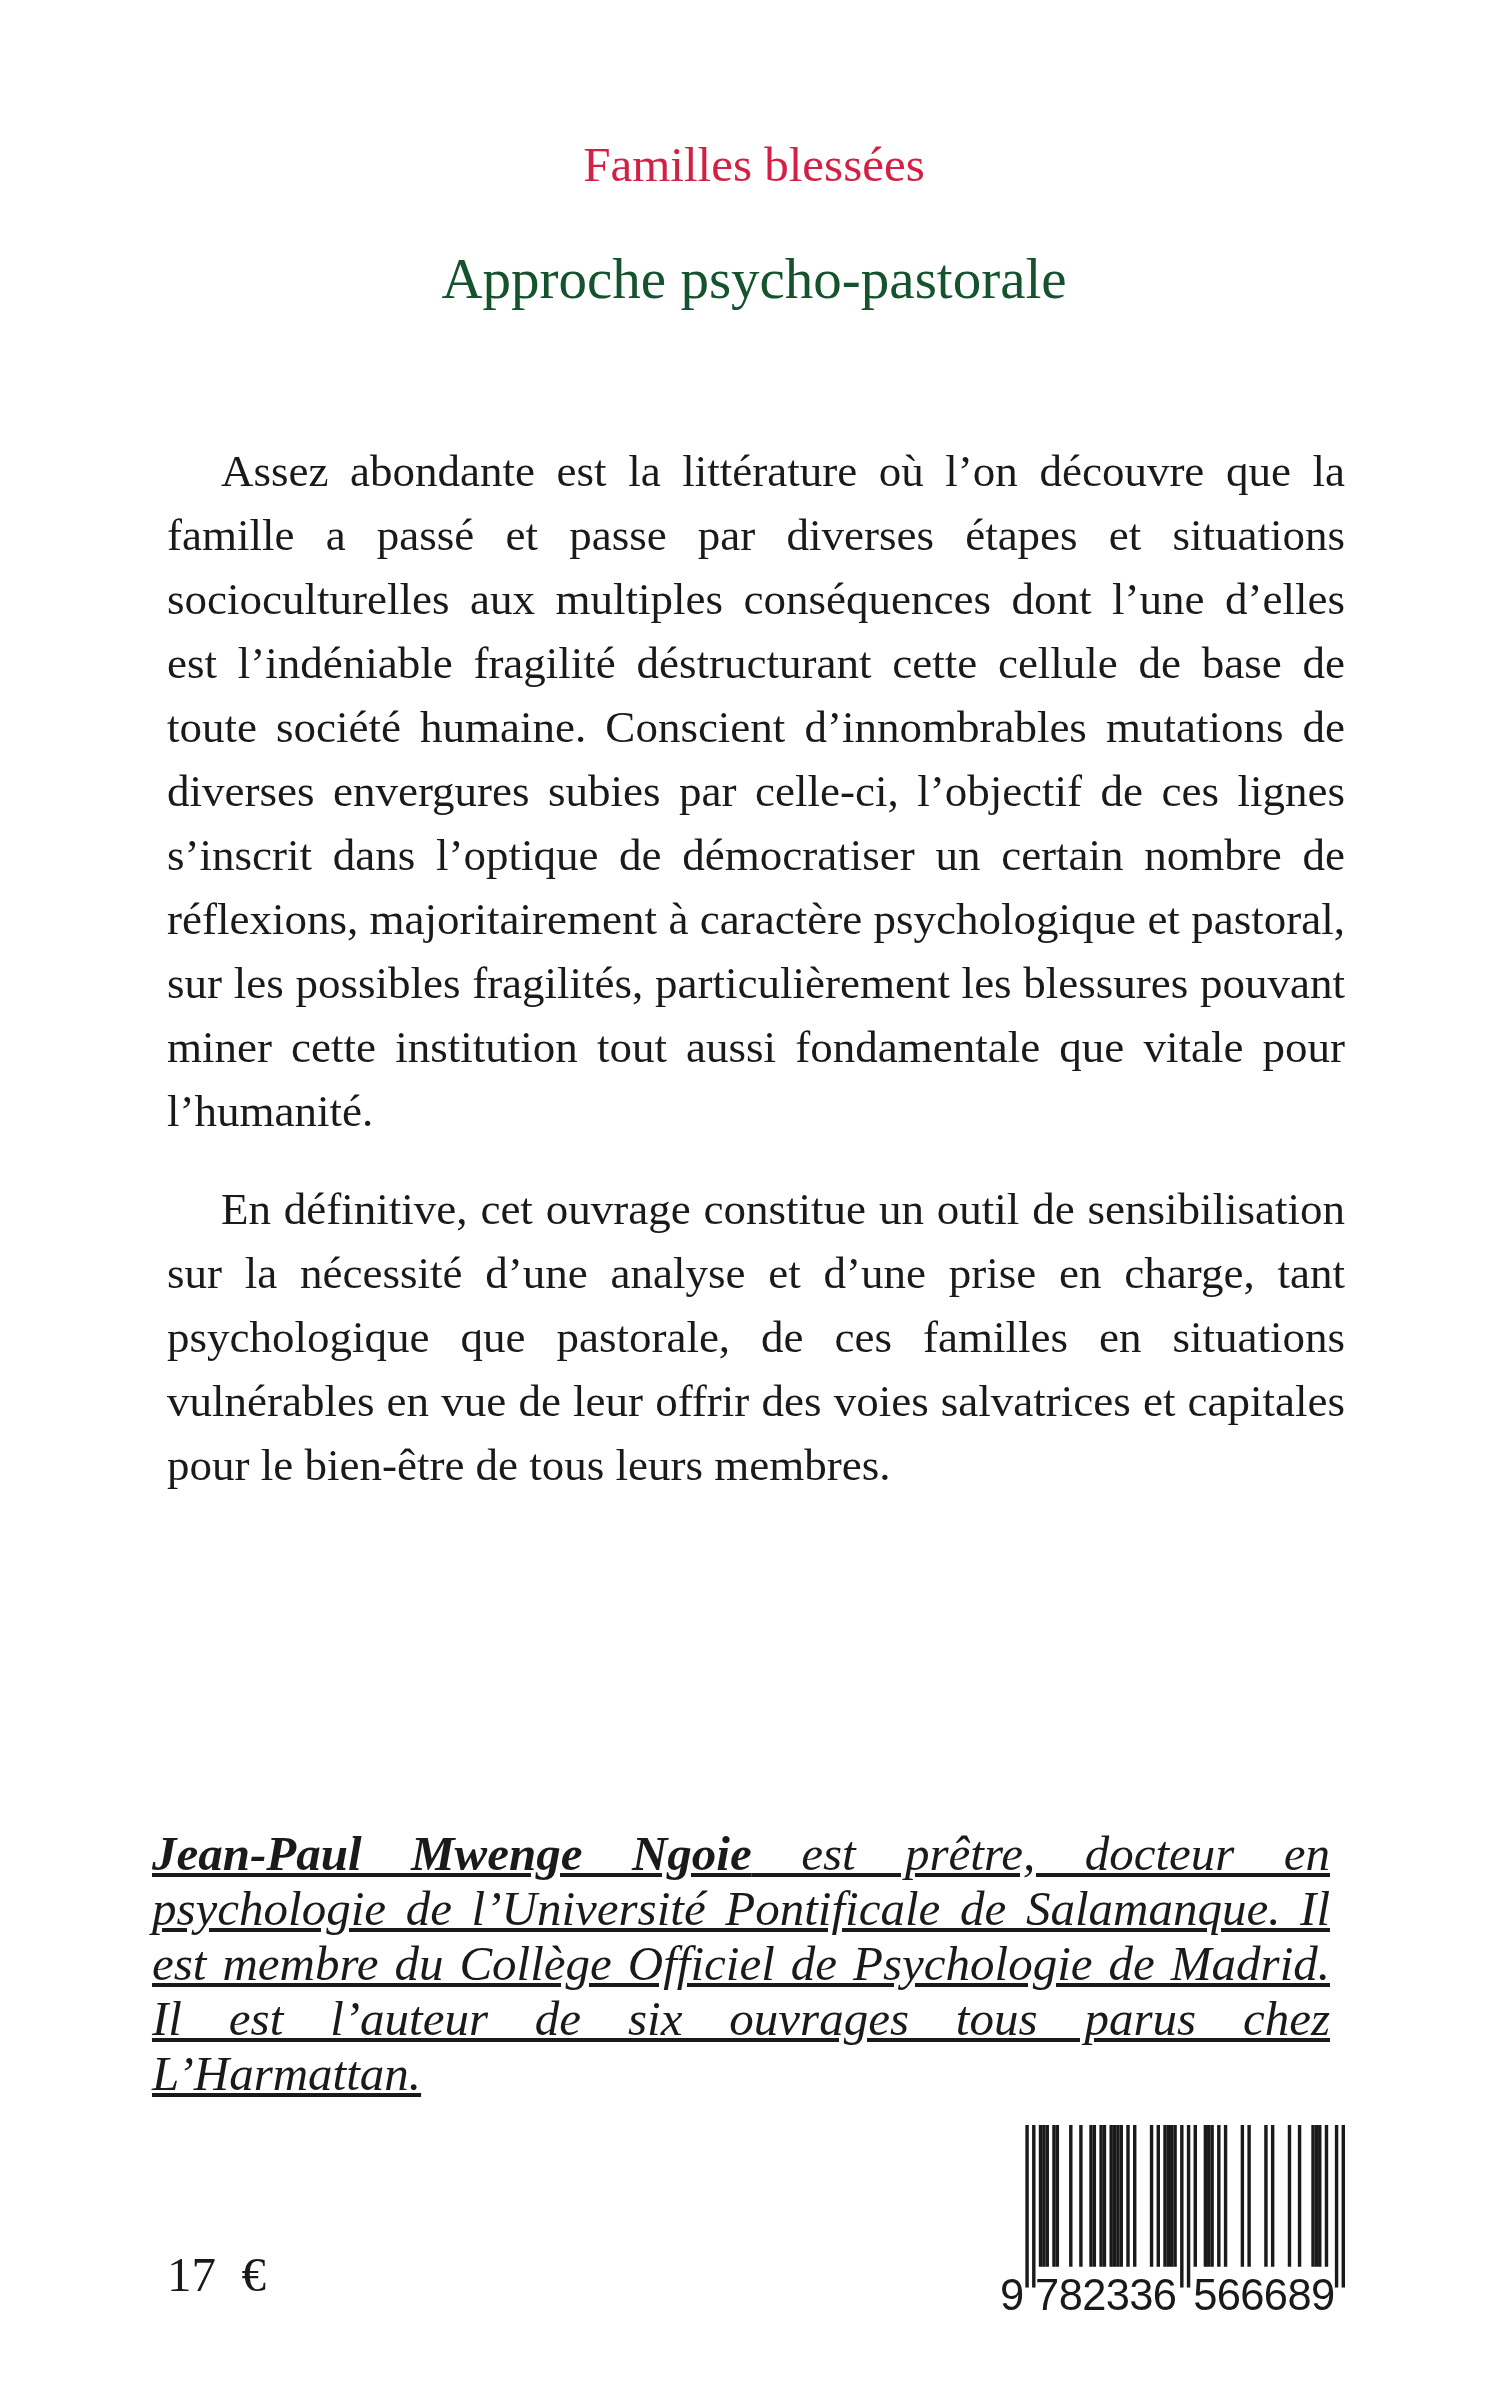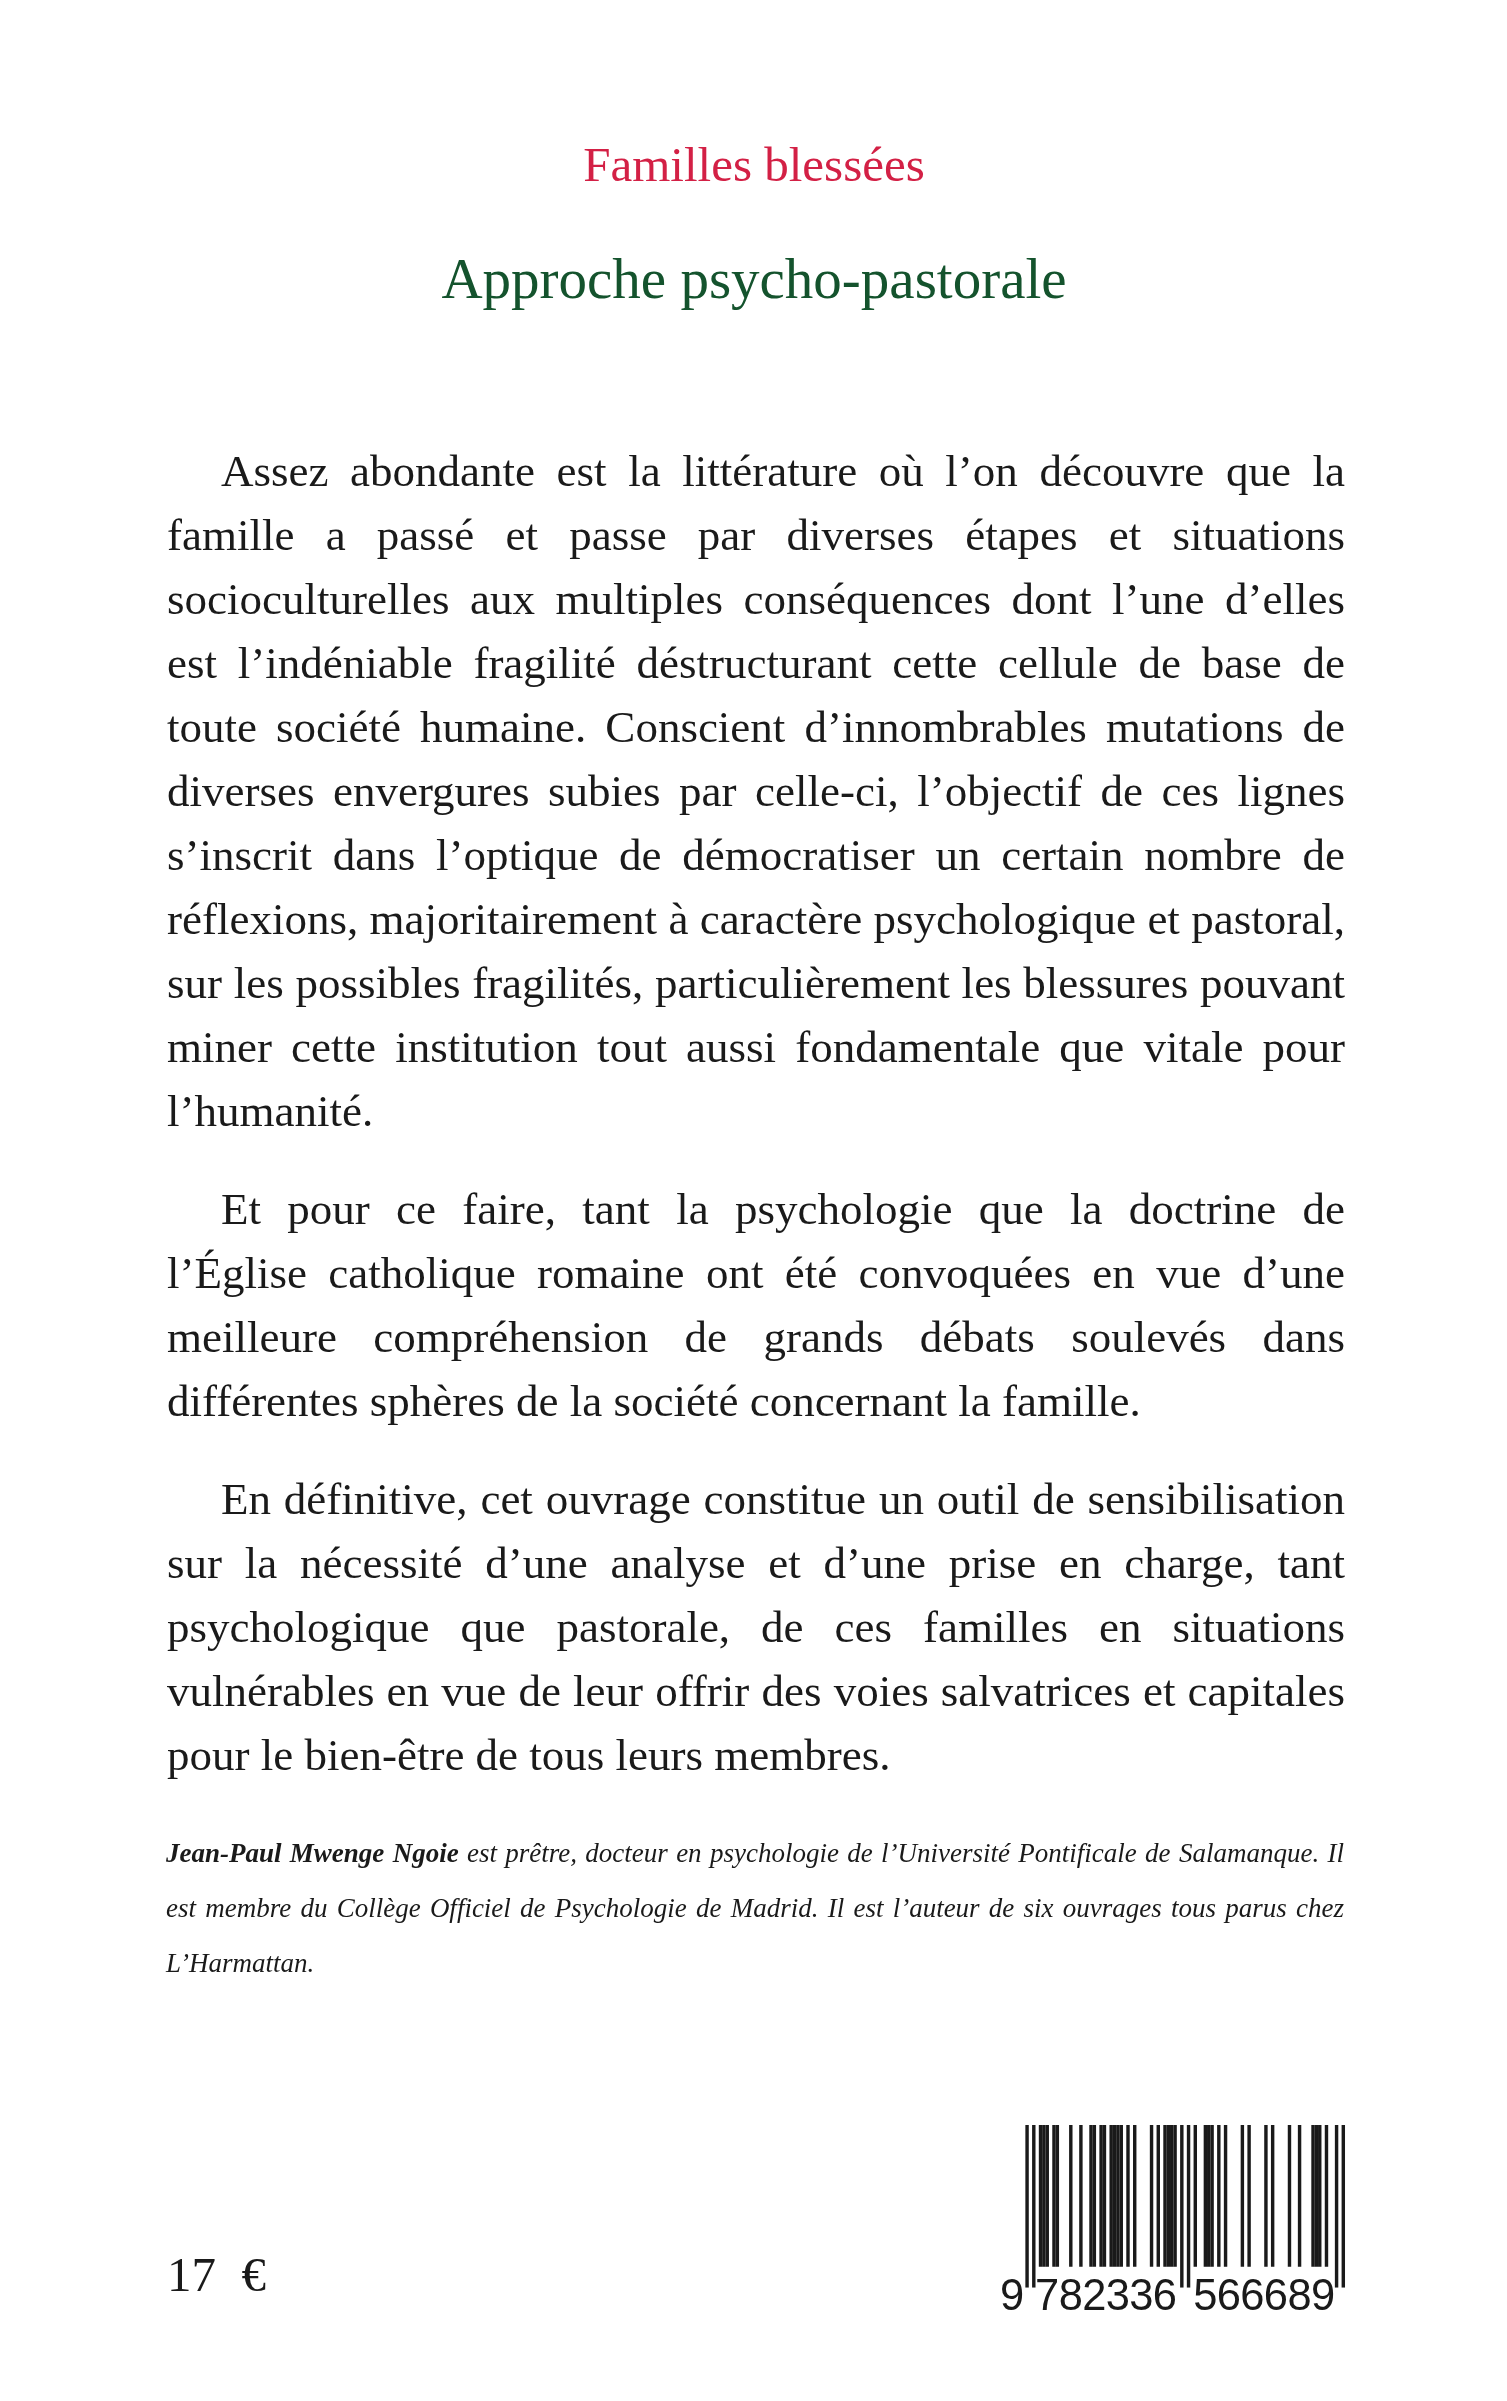--- a/index.html
+++ b/index.html
@@ -25,23 +25,24 @@
   }
   .synopsis {
     position:absolute; top:439px; left:167px; width:1178px;
   }
   .synopsis p {
     margin:0 0 34px 0;
     font-size:45px; line-height:64px;
     text-align:justify; text-indent:54px;
   }
   .bio {
-    position:absolute; top:1826px; left:166px; width:1178px;
-    font-style:italic; font-size:27px; line-height:55px;
+    position:absolute; top:1826px; left:152px; width:1178px;
+    font-style:italic; font-size:49px; line-height:55px;
     text-align:justify;
+    text-decoration:underline;
   }
   .bio p { margin:0; }
   .bio-name { font-weight:bold; }
   .isbn {
     position:absolute; top:2203px; left:167px;
     font-size:38px; line-height:1;
   }
   .price {
     position:absolute; top:2250px; left:167px;
     font-size:49px; line-height:1;
@@ -62,21 +63,20 @@
 </head>
 <body>
 
 <div class="page">
 
   <h1 class="title" style="color: rgb(211, 32, 69);">Familles blessées</h1>
   <h2 class="subtitle">Approche psycho-pastorale</h2>
 
   <main class="synopsis">
     <p>Assez abondante est la littérature où l’on découvre que la famille a passé et passe par diverses étapes et situations socioculturelles aux multiples conséquences dont l’une d’elles est l’indéniable fragilité déstructurant cette cellule de base de toute société humaine. Conscient d’innombrables mutations de diverses envergures subies par celle-ci, l’objectif de ces lignes s’inscrit dans l’optique de démocratiser un certain nombre de réflexions, majoritairement à caractère psychologique et pastoral, sur les possibles fragilités, particulièrement les blessures pouvant miner cette institution tout aussi fondamentale que vitale pour l’humanité.</p>
-    <p>Et pour ce faire, tant la psychologie que la doctrine de l’Église catholique romaine ont été convoquées en vue d’une meilleure compréhension de grands débats soulevés dans différentes sphères de la société concernant la famille.</p>
     <p>En définitive, cet ouvrage constitue un outil de sensibilisation sur la nécessité d’une analyse et d’une prise en charge, tant psychologique que pastorale, de ces familles en situations vulnérables en vue de leur offrir des voies salvatrices et capitales pour le bien-être de tous leurs membres.</p>
   </main>
 
   <section class="bio">
     <p>
       <span class="bio-name">Jean-Paul Mwenge Ngoie</span><span> est prêtre, docteur en psychologie de l’Université Pontificale de Salamanque. Il est membre du Collège Officiel de Psychologie de Madrid. Il est l’auteur de six ouvrages tous parus chez L’Harmattan.</span>
     </p>
   </section>
 
   <div class="price">17 €</div>

